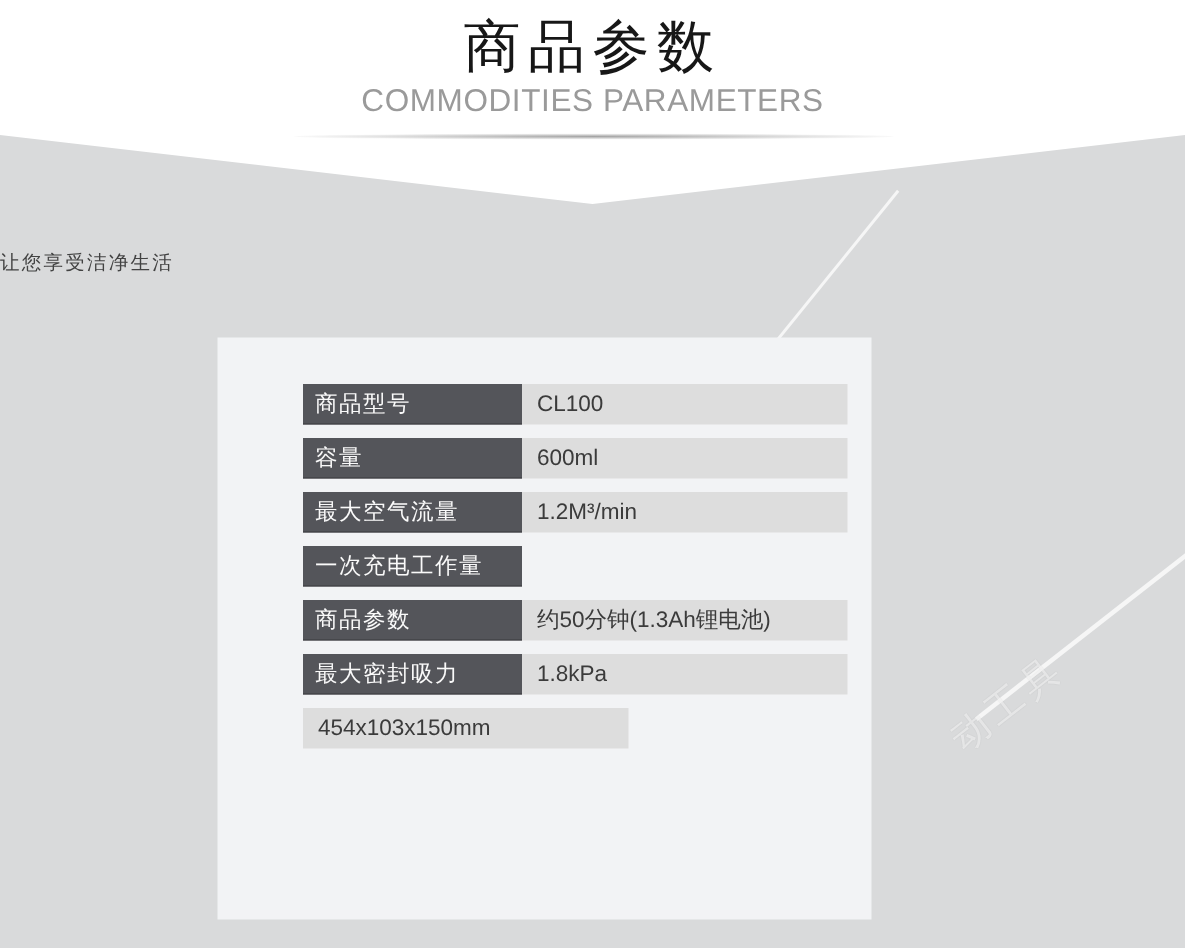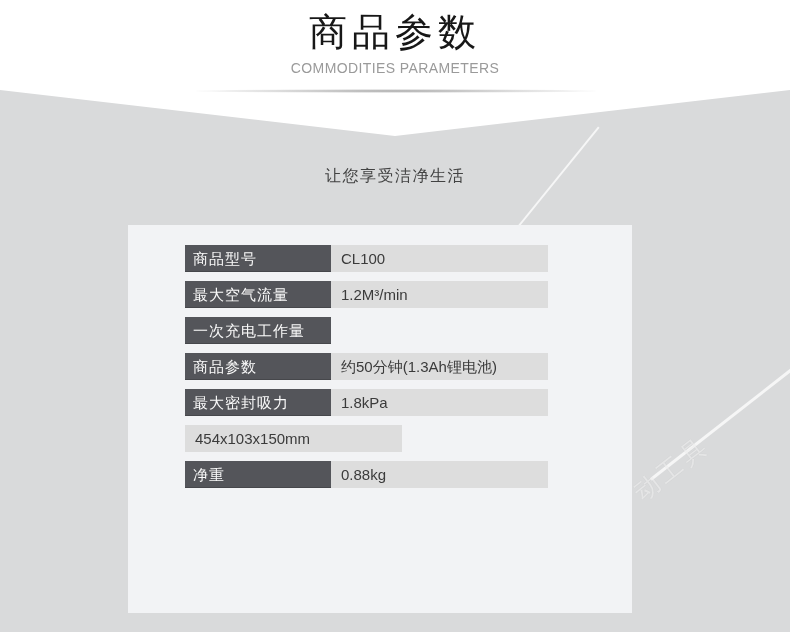--- a/index.html
+++ b/index.html
@@ -28,21 +28,21 @@
   .title {
     margin-top: 9px;
     font-size: 38px;
     font-weight: 400;
     letter-spacing: 5px;
     color: #171717;
     line-height: 46px;
   }
   .subtitle {
     margin-top: 2px;
-    font-size: 14px;
+    font-size: 21px;
     font-weight: 400;
     letter-spacing: 0.4px;
     color: #9a9a9a;
     line-height: 22px;
   }
   .shadow-line {
     position: absolute;
     top: 89px;
     left: 196px;
     width: 400px;
@@ -61,22 +61,21 @@
     top: 90px; left: 0;
     width: 790px;
     height: 542px;
     background: #d9dadb;
     clip-path: polygon(0 0, 395px 46px, 790px 0, 790px 542px, 0 542px);
   }
   .tagline {
     position: absolute;
     top: 76px; left: 0;
     width: 100%;
-    text-align: center;
-    font-size: 16px;
+    font-size: 13px;
     letter-spacing: 1.5px;
     color: #424242;
   }
 
   
   .diag-line {
     position: absolute;
     height: 2px;
     background: rgba(255,255,255,0.75);
     pointer-events: none;
@@ -90,25 +89,25 @@
     transform: rotate(-38deg);
     pointer-events: none;
     white-space: nowrap;
   }
   .wm1 { top: 212px; left: 412px; font-size: 30px; letter-spacing: 6px; }
   .wm2 { top: 362px; left: 628px; font-size: 25px; letter-spacing: 4px; }
 
   
   .panel {
     position: absolute;
-    top: 135px; left: 128px;
-    width: 504px;
+    top: 135px; left: 145px;
+    width: 436px;
     height: 388px;
     background: #f2f3f5;
-    padding: 20px 0 0 57px;
+    padding: 31px 0 0 57px;
   }
   .spec-row {
     display: flex;
     align-items: flex-start;
     margin-bottom: 9px;
     height: 27px;
   }
   .spec-label {
     width: 146px;
     height: 27px;
@@ -154,20 +153,24 @@
 
     <div class="tagline">让您享受洁净生活</div>
 
     <div class="panel">
 
       <div class="spec-row">
         <div class="spec-label">商品型号</div>
         <div class="spec-value">CL100</div>
       </div>
 
+      <div class="spec-row">
+        <div class="spec-label">容量</div>
+        <div class="spec-value">600ml</div>
+      </div>
 
       <div class="spec-row">
         <div class="spec-label">最大空气流量</div>
         <div class="spec-value">1.2M³/min</div>
       </div>
 
       <div class="spec-row">
         <div class="spec-label">一次充电工作量</div>
       </div>
 
@@ -178,20 +181,16 @@
 
       <div class="spec-row">
         <div class="spec-label">最大密封吸力</div>
         <div class="spec-value">1.8kPa</div>
       </div>
 
       <div class="spec-row">
         <div class="spec-value">454x103x150mm</div>
       </div>
 
-      <div class="spec-row">
-        <div class="spec-label">净重</div>
-        <div class="spec-value">0.88kg</div>
-      </div>
 
     </div>
   </div>
 </div>
 
 </body></html>

